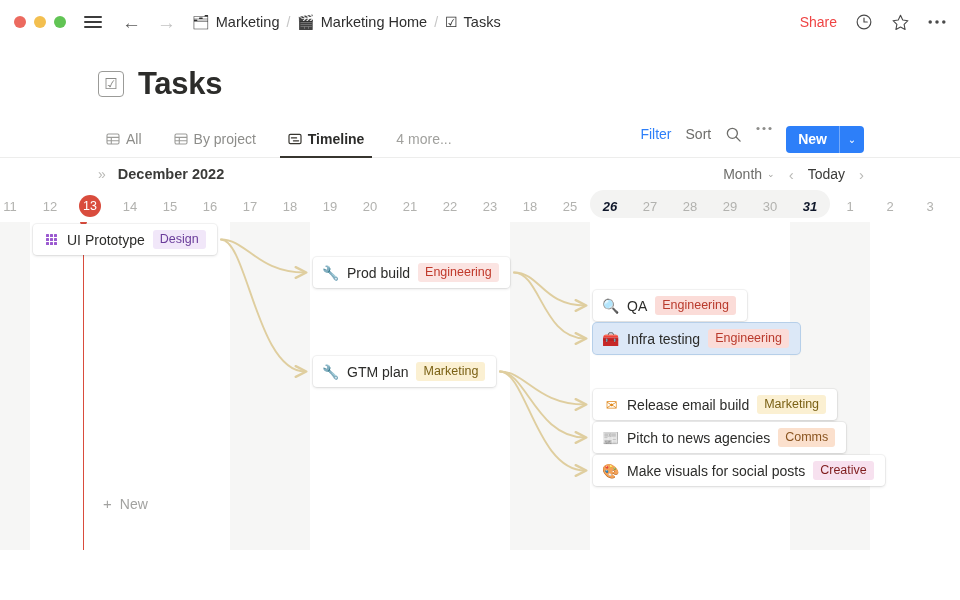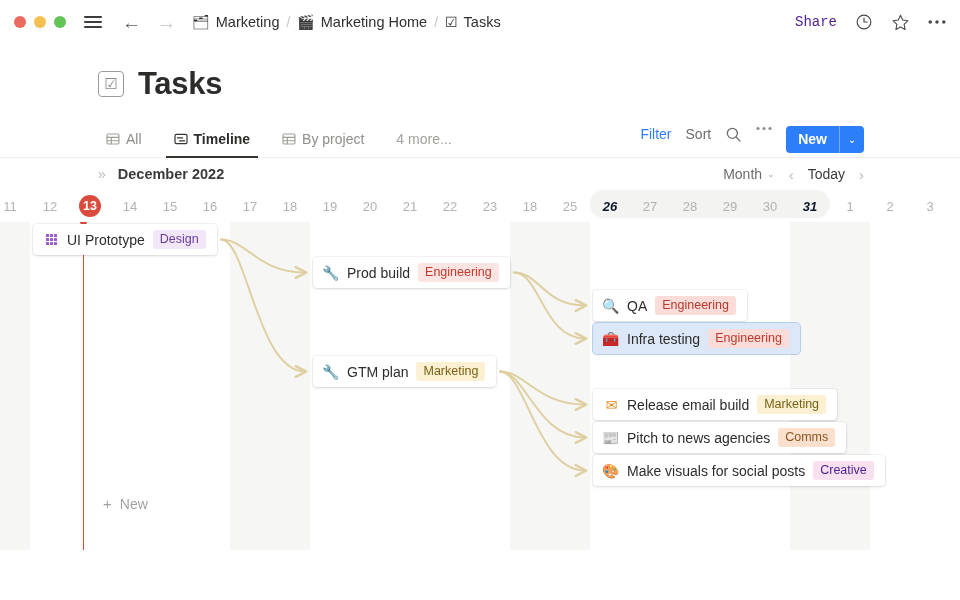--- a/index.html
+++ b/index.html
@@ -32,21 +32,21 @@
   .navarrows { display: flex; align-items: center; gap: 16px; margin-right: 16px; }
   .navarrow { font-size: 19px; line-height: 1; color: #5b5b5b; cursor: pointer; }
   .navarrow.dim { color: #c3c3c3; }
 
   .breadcrumb { display: flex; align-items: center; gap: 7px; font-size: 14.5px; color: #2f2f2f; }
   .bc-item { display: flex; align-items: center; gap: 6px; cursor: pointer; white-space: nowrap; }
   .bc-sep { color: #c6c6c6; font-size: 14px; }
   .bc-ico { font-size: 14px; line-height: 1; display: inline-block; }
 
   .tb-right { margin-left: auto; display: flex; align-items: center; gap: 18px; }
-  .tb-right .share { font-size: 14px; color: #4c1d95; cursor: pointer; font-family: Liberation Mono, monospace; }
+  .tb-right .share { font-size: 14px; color: #ef4444; cursor: pointer; }
   .ticon { color: #4a4a4a; cursor: pointer; display: inline-flex; }
 
   
   .pagehead { padding: 22px 0 0 98px; }
   .titlerow { display: flex; align-items: center; gap: 14px; }
   .title-ico {
     width: 26px; height: 26px; border: 1.6px solid #9b9b98; border-radius: 4px;
     display: flex; align-items: center; justify-content: center;
     font-size: 15px; color: #8a8a87;
   }
@@ -111,21 +111,21 @@
   .ruler .band {
     position: absolute; top: -2px; height: 28px;
     border-radius: 14px; background: #f3f3f2;
   }
   .day {
     position: absolute; top: 0; width: 40px; height: 28px;
     display: flex; align-items: center; justify-content: center;
     font-size: 13px; color: #b2b2af;
   }
   .day.strong { color: #0f172a; font-weight: bold; font-style: italic; }
-  .day.today { color: #fff; font-weight: bold; }
+  .day.today { color: #fff; font-weight: normal; }
   .day.today .pill {
     width: 22px; height: 22px; border-radius: 50%;
     background: #d94c3d; display: flex; align-items: center; justify-content: center;
     font-size: 12.5px;
   }
 
   
   .canvas {
     position: relative;
     height: 328px;
@@ -250,38 +250,38 @@
     <div class="vtab">
       <span class="gl">
         <svg width="14" height="14" viewBox="0 0 14 14" fill="none" stroke="#9c9c99" stroke-width="1.1">
           <rect x="1" y="2" width="12" height="10" rx="1.4"></rect>
             <path d="M1 5.4h12M5.3 5.4V12M1 8.7h12"></path>
         </svg>
       </span>
       <span>All</span>
     </div>
 
+    <div class="vtab">
+      <span class="gl">
+        <svg width="14" height="14" viewBox="0 0 14 14" fill="none" stroke="#9c9c99" stroke-width="1.1">
+          <rect x="1" y="2" width="12" height="10" rx="1.4"></rect>
+            <path d="M1 5.4h12M5.3 5.4V12M1 8.7h12"></path>
+        </svg>
+      </span>
+      <span>By project</span>
+    </div>
+
     <div class="vtab active">
       <span class="gl">
         <svg width="14" height="14" viewBox="0 0 14 14" fill="none" stroke="#37352f" stroke-width="1.2">
           <rect x="1" y="2.4" width="12" height="9.2" rx="1.4"></rect>
             <path d="M3.4 5.9h5.2M5.4 8.8h5.2" stroke-linecap="round"></path>
         </svg>
       </span>
       <span>Timeline</span>
-    </div>
-
-    <div class="vtab">
-      <span class="gl">
-        <svg width="14" height="14" viewBox="0 0 14 14" fill="none" stroke="#9c9c99" stroke-width="1.1">
-          <rect x="1" y="2" width="12" height="10" rx="1.4"></rect>
-            <path d="M1 5.4h12M5.3 5.4V12M1 8.7h12"></path>
-        </svg>
-      </span>
-      <span>By project</span>
     </div>
 
     <div class="vmore">4 more...</div>
   </div>
 
   <div class="vright">
     <span class="vlink filter">Filter</span>
     <span class="vlink sort">Sort</span>
     <span class="ticon">
       <svg width="17" height="17" viewBox="0 0 18 18" fill="none" stroke="#6d6d6a" stroke-width="1.4">
@@ -415,15 +415,15 @@
       <span class="tag" style="background: rgb(251, 240, 210); color: rgb(122, 97, 21);">Marketing</span>
     </div>
     <div class="card" style="left: 593px; top: 200px;">
       <span class="cico" style="color: rgb(224, 138, 30);">📰</span>
       <span class="ctitle">Pitch to news agencies</span>
       <span class="tag" style="background: rgb(251, 224, 205); color: rgb(138, 84, 32);">Comms</span>
     </div>
     <div class="card" style="left: 593px; top: 233px;">
       <span class="cico" style="color: rgb(192, 56, 154);">🎨</span>
       <span class="ctitle">Make visuals for social posts</span>
-      <span class="tag" style="background: rgb(247, 225, 239); color: #4c1d95;">Creative</span>
+      <span class="tag" style="background: rgb(247, 225, 239); color: #7f1d1d;">Creative</span>
     </div>
   </div>
 
 </body></html>

